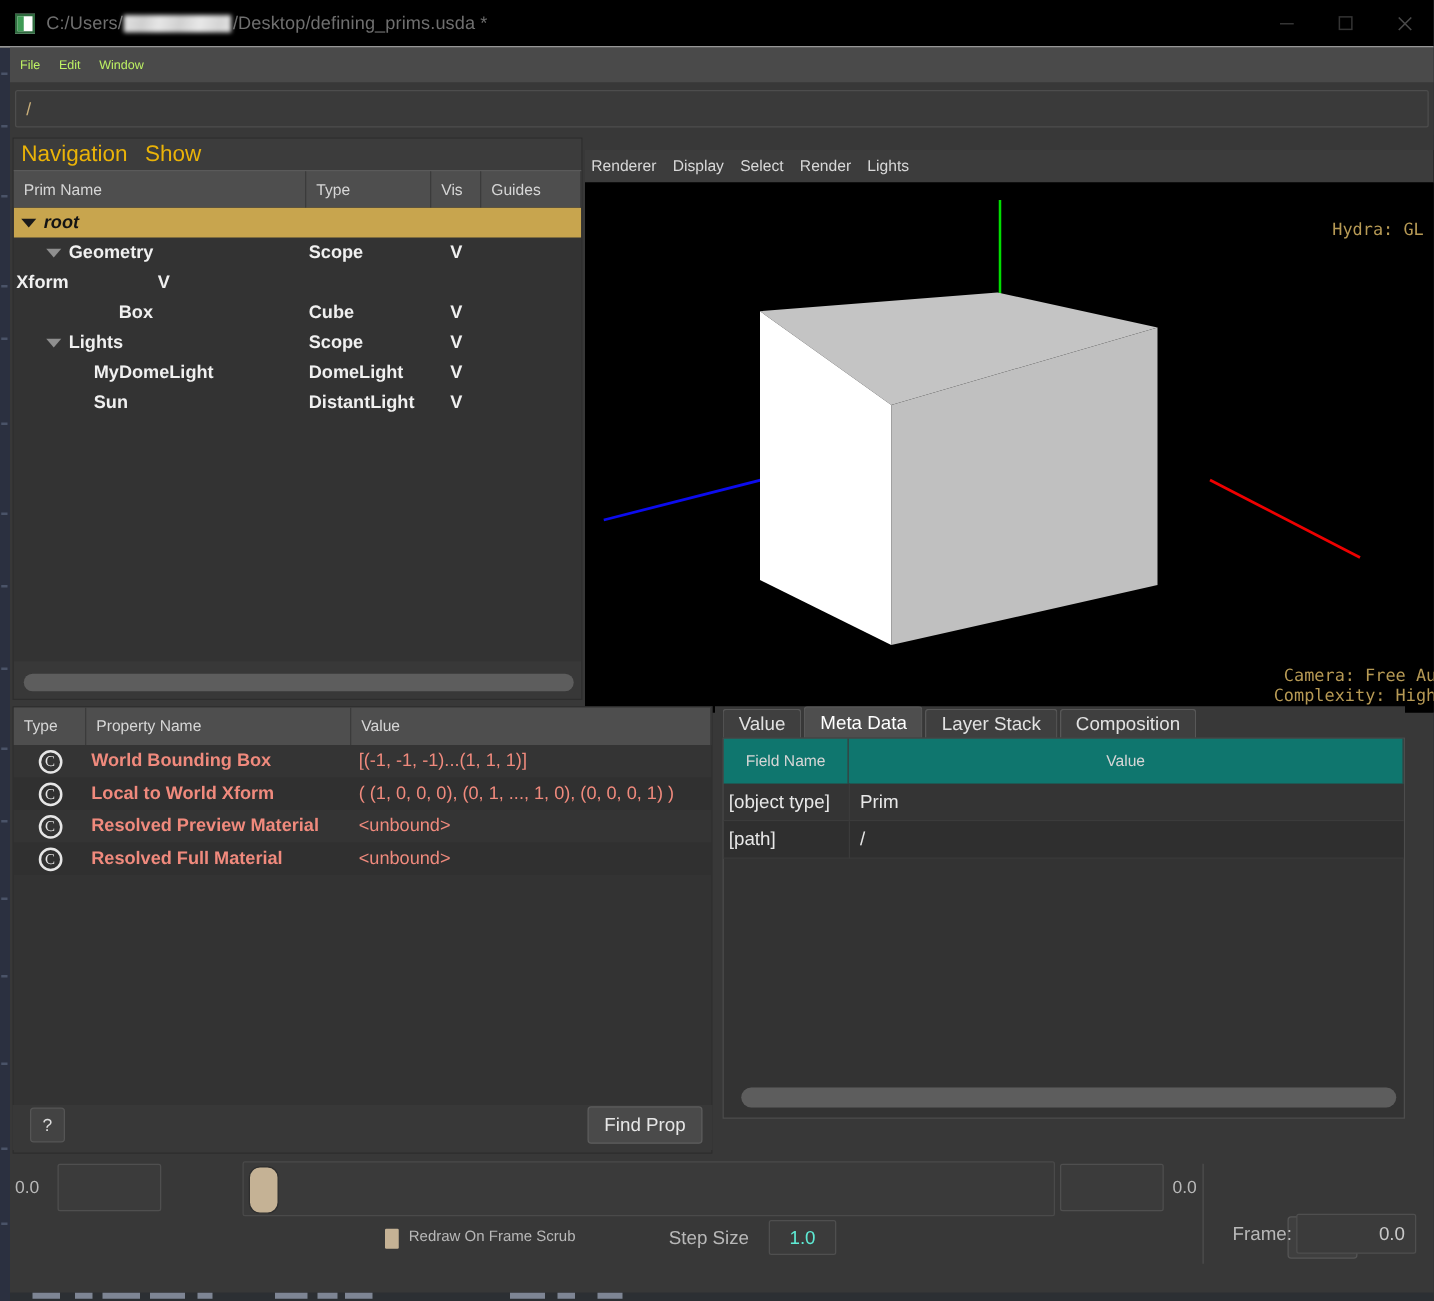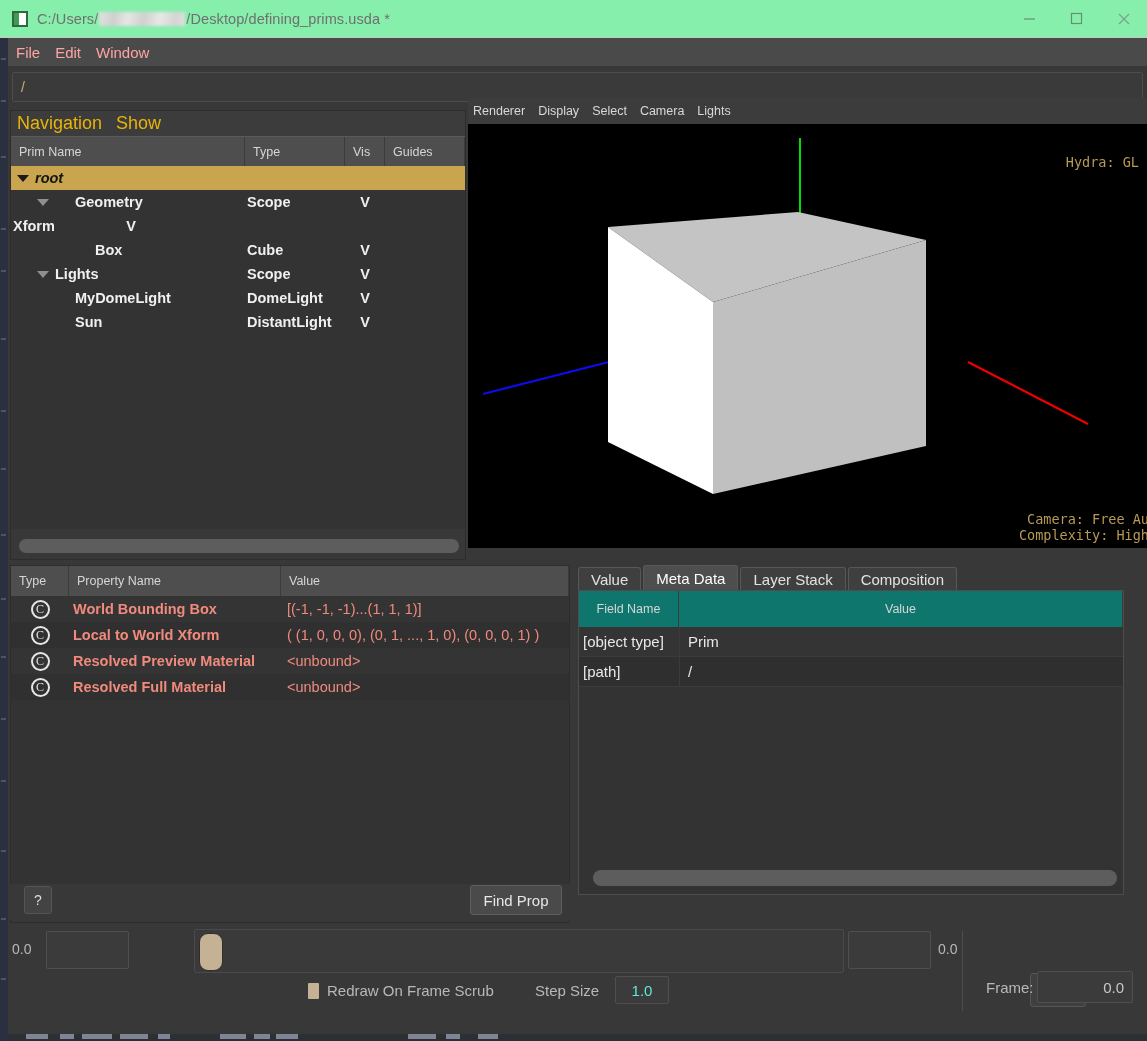--- a/index.html
+++ b/index.html
@@ -11,39 +11,39 @@
   }
   #app { position: relative; width: 1147px; height: 1041px; background: #383838; }
 
   
   .bg-strip { position:absolute; left:0; top:38px; width:8px; height:1003px; background:#2b3040; }
   .bg-strip .fleck { position:absolute; left:1px; width:5px; height:2px; background:#6a7590; opacity:.5; }
 
   
   .titlebar {
     position:absolute; left:0; top:0; width:1147px; height:38px;
-    background:#86efac; border-bottom:1px solid #c8c8c8;
+    background:#000000; border-bottom:1px solid #c8c8c8;
     display:flex; align-items:center;
   }
   .title-icon { width:16px; height:16px; margin-left:12px; margin-right:9px;
     background:#ffffff; border:2px solid #2f6a3f; position:relative; flex:none; }
   .title-icon:after { content:""; position:absolute; left:0; top:0; width:5px; height:12px; background:#3f9a55; }
   .title-text { font-size:14.5px; color:#6f6f6f; letter-spacing:.1px; white-space:nowrap;
     display:flex; align-items:center; }
   .title-blur { display:inline-block; width:86px; height:14px; margin:0 1px;
     background:linear-gradient(100deg,#e2e2e2 0%,#cfcfcf 18%,#e6e6e6 33%,#d0d0d0 52%,#e8e8e8 70%,#d4d4d4 88%,#e2e2e2 100%);
     filter:blur(1.6px); border-radius:1px; vertical-align:-2px; }
   .wincontrols { margin-left:auto; display:flex; height:38px; }
   .winbtn { width:47px; height:38px; display:flex; align-items:center; justify-content:center; }
   .winbtn svg { opacity:.62; }
 
   
   .menubar { position:absolute; left:8px; top:38px; width:1139px; height:28px;
     background:#4a4a4a; display:flex; align-items:center; padding-left:8px; gap:15px; }
-  .menubar span { font-size:15px; color:#fca5a5; }
+  .menubar span { font-size:10px; color:#bef264; }
 
   
   .pathrow { position:absolute; left:8px; top:66px; width:1139px; height:42px; background:#383838; }
   .pathfield { position:absolute; left:4px; top:6px; width:1131px; height:30px;
     background:#3a3a3a; border:1px solid #4d4d4d; border-radius:2px;
     display:flex; align-items:center; padding-left:8px;
     font-size:14px; color:#cbb07a; }
 
   
   .treepanel { position:absolute; left:10px; top:110px; width:456px; height:450px;
@@ -78,21 +78,21 @@
   .qbtn { position:absolute; left:14px; top:6px; width:28px; height:28px; background:#434343;
     border:1px solid #555; border-radius:3px; color:#dcdcdc; font-size:14px;
     display:flex; align-items:center; justify-content:center; }
   .searchinput { position:absolute; height:28px; top:6px; background:#3d3d3d; border:1px solid #525252;
     border-radius:3px; display:flex; align-items:center; padding-left:8px; font-size:14.5px; color:#a8a8a8; }
   .findbtn { position:absolute; height:30px; top:5px; background:#4a4a4a; border:1px solid #5e5e5e;
     border-radius:3px; display:flex; align-items:center; justify-content:center;
     font-size:15px; color:#e6e6e6; }
 
   
-  .viewport { position:absolute; left:468px; top:98px; width:679px; height:450px; background:#000; }
+  .viewport { position:absolute; left:468px; top:120px; width:679px; height:450px; background:#000; }
   .vp-menubar { position:absolute; left:0; top:0; width:679px; height:26px; background:#3c3c3c;
     display:flex; align-items:center; gap:13px; padding-left:5px; }
   .vp-menubar span { font-size:12.5px; color:#d8d8d8; }
   .vp-canvas { position:absolute; left:0; top:26px; width:679px; height:424px; background:#000;
     overflow:hidden; }
   .hud { position:absolute; font-family:"DejaVu Sans Mono", monospace; font-size:13.5px;
     color:#b79a55; white-space:pre; line-height:16px; }
   .hud.tr { right:8px; top:30px; }
   .hud.bl { left:42px; bottom:5px; }
   .hud.br { right:-2px; bottom:5px; text-align:right; }
@@ -246,21 +246,21 @@
         <div class="trow sel">
           <div class="name" style="padding-left: 6px;">
             <span class="tri"></span>
             <span>root</span>
           </div>
           <div class="type"></div>
           <div class="vis"></div>
           <div class="guides"></div>
         </div>
         <div class="trow">
-          <div class="name" style="padding-left: 26px; gap: 20px;">
+          <div class="name" style="padding-left: 26px;">
             <span class="tri"></span>
             <span>Geometry</span>
           </div>
           <div class="type">Scope</div>
           <div class="vis">V</div>
           <div class="guides"></div>
         </div>
         <div class="trow">
           <div class="type">Xform</div>
           <div class="vis">V</div>
@@ -312,21 +312,21 @@
     <div class="qbtn">?</div>
     <div class="searchinput" style="left:50px; width:318px;">Search for prim by name</div>
     <div class="findbtn" style="left:372px; width:88px;">Find Prim</div>
   </div>
 
   <div class="viewport">
     <div class="vp-menubar">
       <span>Renderer</span>
       <span>Display</span>
       <span>Select</span>
-      <span>Camera</span>
+      <span>Render</span>
       <span>Lights</span>
     </div>
     <div class="vp-canvas">
       <svg width="679" height="424" viewBox="0 0 679 424">
 
         <line x1="332" y1="14" x2="332" y2="120" stroke="#00dd00" stroke-width="2"></line>
 
         <line x1="15" y1="270" x2="188" y2="226" stroke="#0c0cee" stroke-width="2.2"></line>
 
         <polygon points="140,103 330,88 458,116 245,178" fill="#c4c4c4"></polygon>
@@ -420,21 +420,21 @@
   <div class="timeline">
     <div class="tl-label" style="left:4px; top:16px;">0.0</div>
     <div class="tl-box" style="left:38px; top:6px; width:83px; height:38px;"></div>
     <div class="tl-track">
       <div class="tl-thumb"></div>
     </div>
     <div class="tl-box" style="left:840px; top:6px; width:83px; height:38px;"></div>
     <div class="tl-label" style="left:930px; top:16px;">0.0</div>
 
     <div class="chk" style="left:300px; top:58px;"></div>
-    <div class="tl-label" style="left:319px; top:57px; font-size:15px;">Redraw On Frame Scrub</div>
+    <div class="tl-label" style="left:319px; top:57px; font-size:12px;">Redraw On Frame Scrub</div>
     <div class="tl-label" style="left:527px; top:57px; font-size:15px;">Step Size</div>
     <div class="tl-box" style="left:607px; top:51px; width:54px; height:28px; display:flex; align-items:center; justify-content:center; font-size:15px; color:#5eead4;">1.0</div>
 
     <div class="playbtn">Play</div>
     <div class="tl-label" style="left:978px; top:54px; font-size:15px;">Frame:</div>
   </div>
   <div class="vdiv"></div>
   <div class="framebox">0.0</div>
 
   <div class="cutoff" id="cutoff">

